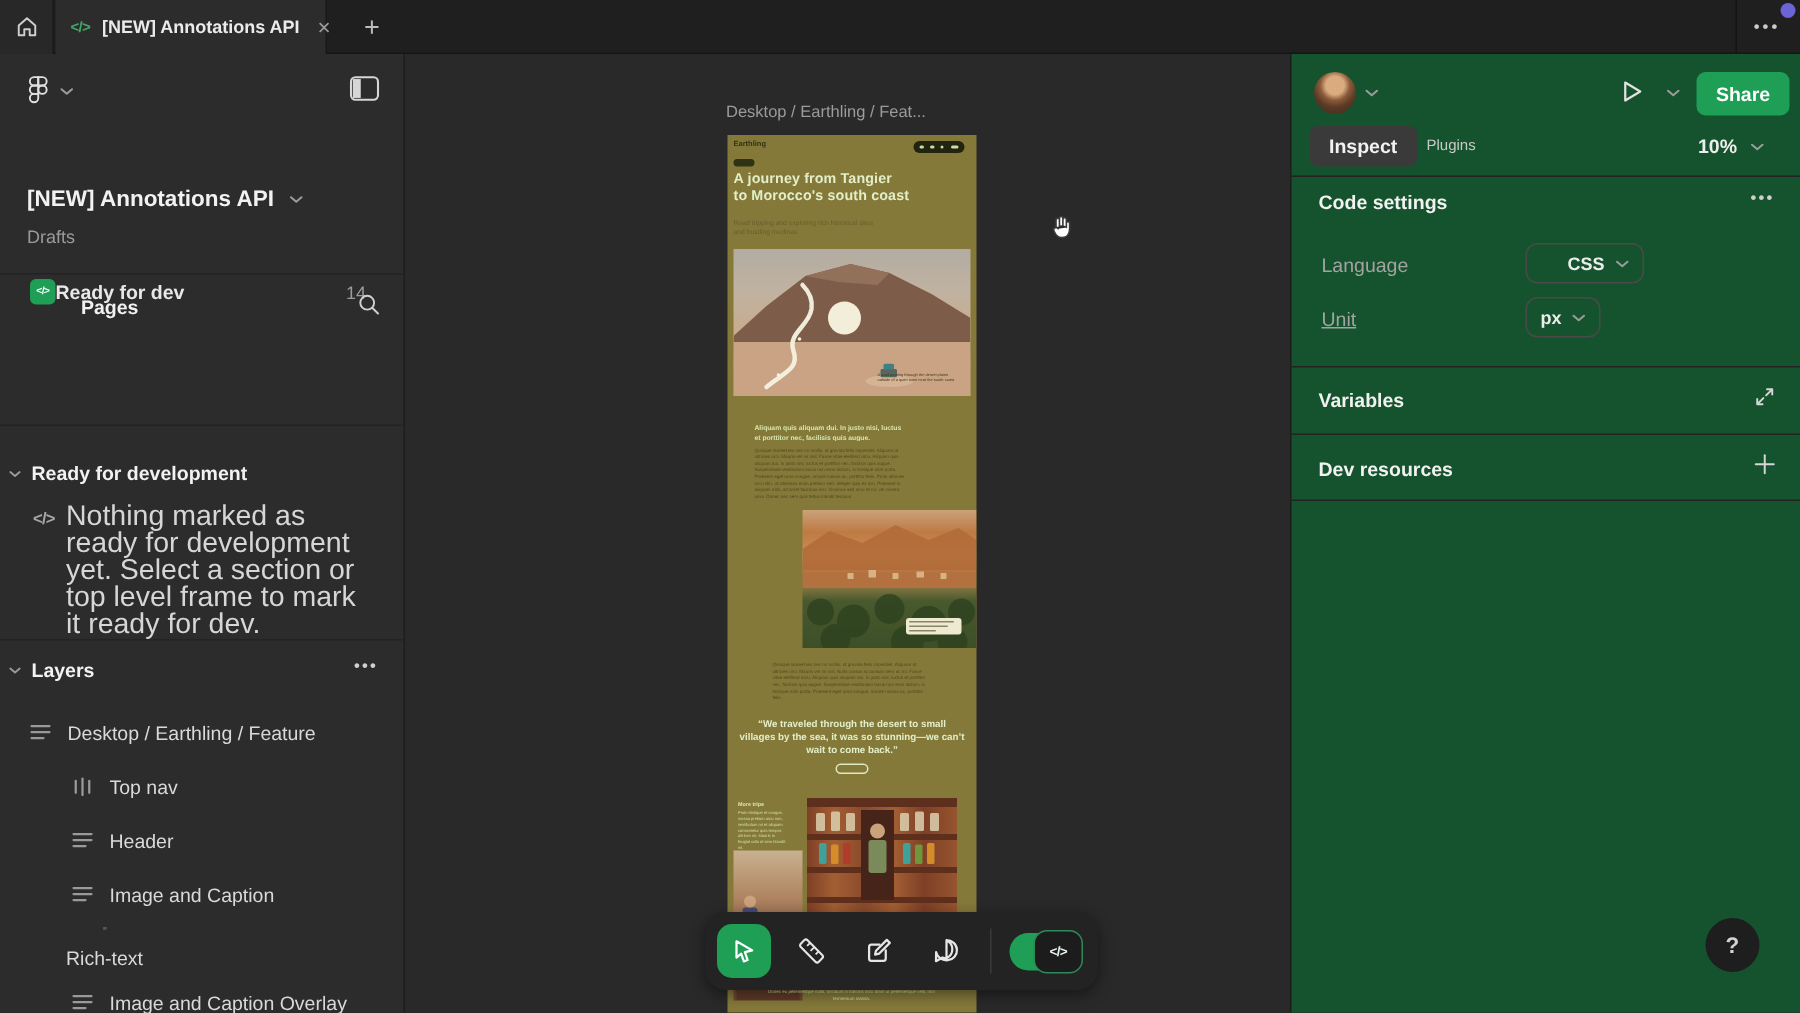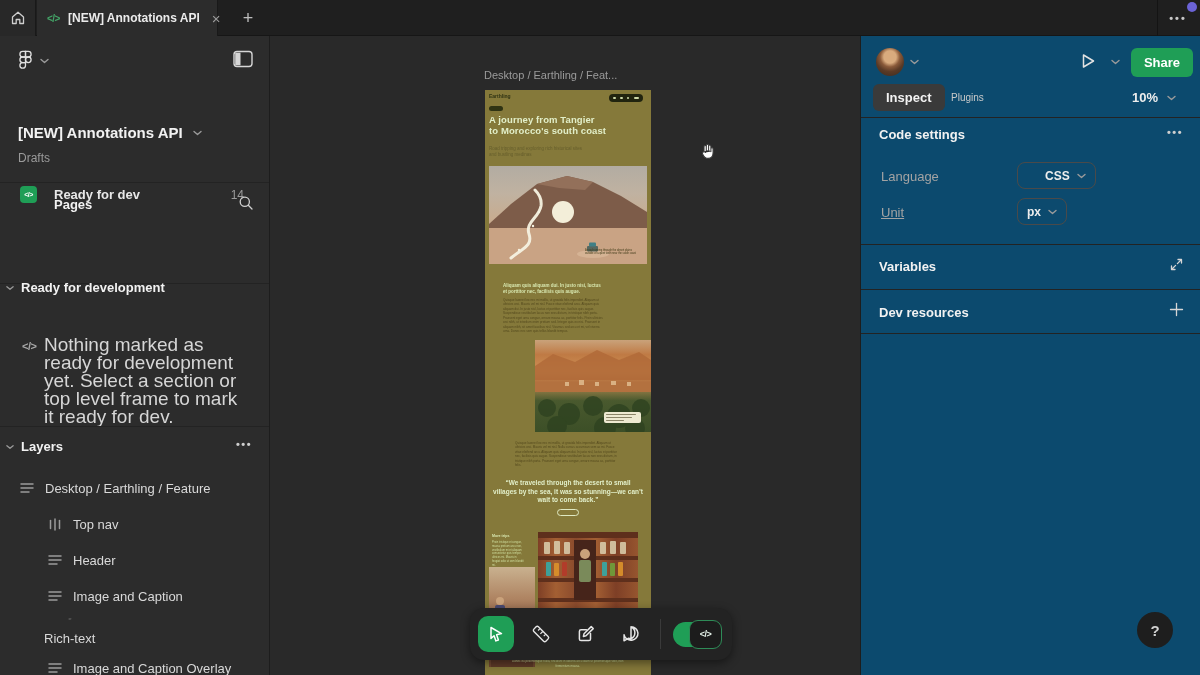--- a/index.html
+++ b/index.html
@@ -15,21 +15,21 @@
   .tab-code { color:#44a568; font-size:10px; font-weight:700; letter-spacing:-0.5px;}
   .tab-title { color:#ebebeb; font-size:12px; font-weight:700; white-space:nowrap;}
   .tab-close { color:#9c9c9c; font-size:15px; line-height:1; margin-left:4px; cursor:default;}
   .newtab { position:absolute; left:230px; top:0; width:36px; height:36px; color:#bdbdbd; font-size:18px; display:flex; align-items:center; justify-content:center;}
   .topbar-sep { position:absolute; left:1157px; top:0; width:1px; height:36px; background:#141414;}
   .overflow { position:absolute; left:1163px; top:0; width:30px; height:36px; color:#c9c9c9; font-size:11px; letter-spacing:2px; display:flex; align-items:center; justify-content:center; font-weight:700;}
   .notif-dot { position:absolute; right:3px; top:2px; width:10px; height:10px; border-radius:50%; background:#6b63d6;}
 
   
   .left-panel { position:absolute; left:0; top:36px; width:270px; height:639px; background:#2c2c2c; border-right:1px solid #1d1d1d; z-index:30;}
-  .right-panel { position:absolute; left:860px; top:36px; width:340px; height:639px; background:#0c4a6e; border-left:1px solid #1d1d1d; z-index:30;}
+  .right-panel { position:absolute; left:860px; top:36px; width:340px; height:639px; background:#14532d; border-left:1px solid #1d1d1d; z-index:30;}
   .divider { position:absolute; left:0; width:100%; height:1px; background:#232323;}
 
   .s13 { font-size:13px; color:#d9d9d9;}
   .bold { font-weight:700; color:#f2f2f2;}
   .muted { color:#9b9b9b;}
   .chev { stroke:#9b9b9b; fill:none; stroke-width:1.4; stroke-linecap:round; stroke-linejoin:round;}
 
   .page-pill { position:absolute; left:8px; top:195px; width:254px; height:28px; background:#3a3a3a; border-radius:6px; display:flex; align-items:center; padding:0 10px;}
   .code-badge { width:17px; height:17px; border-radius:4px; background:#1f9e56; color:#fff; font-size:7px; font-weight:700; display:flex; align-items:center; justify-content:center; letter-spacing:-0.5px;}
   .gray-code { color:#a8a8a8; font-size:11px; font-weight:700; letter-spacing:-0.5px;}
@@ -116,40 +116,40 @@
       <svg width="9" height="6" viewBox="0 0 9 6">
           <path class="chev" d="M1 1.5 L4.5 4.5 L8 1.5"></path>
         </svg>
     </div>
     <div class="abs s13 muted" style="left:18px; top:115px; font-size:12px;">Drafts</div>
 
     <div class="abs" style="left:0; top:108px; width:270px;"></div>
     <div class="abs" style="left:20px; top:114px;"></div>
 
     <div class="abs" style="left:0; top:109px; width:270px; height:36px;"></div>
-    <div class="abs" style="left:20px; top:150px; width:230px; display:flex; align-items:center; gap:17px;">
+    <div class="abs" style="left:20px; top:150px; width:230px; display:flex; align-items:center; gap:0;">
       <span class="code-badge">&lt;/&gt;</span>
       <span class="s13" style="font-weight:600; color:#e8e8e8;">Ready for dev</span>
       <span class="s13 muted" style="margin-left:auto; margin-right:6px; font-size:12px;">14</span>
     </div>
 
     <div class="divider" style="top:146px;"></div>
 
     <div class="abs s13 bold" style="left:18px; top:161px;padding-left:36px;">Pages</div>
     <div class="abs" style="left:238px; top:159px;">
       <svg width="16" height="16" viewBox="0 0 16 16">
         <circle cx="6.8" cy="6.8" r="4.6" fill="none" stroke="#d0d0d0" stroke-width="1.3"></circle>
         <line x1="10.3" y1="10.3" x2="14" y2="14" stroke="#d0d0d0" stroke-width="1.3" stroke-linecap="round"></line>
       </svg>
     </div>
 
 
     <div class="divider" style="top:247px;"></div>
 
-    <div class="abs" style="left:6px; top:244px; display:flex; align-items:center; gap:7px;">
+    <div class="abs" style="left:6px; top:272px; display:flex; align-items:center; gap:7px;">
       <svg width="8" height="6" viewBox="0 0 9 6">
           <path class="chev" d="M1 1.5 L4.5 4.5 L8 1.5"></path>
         </svg>
       <span class="s13 bold">Ready for development</span>
     </div>
 
     <div class="abs" style="left:22px; top:300px; width:16px;">
       <span class="gray-code"></span>
       <span class="gray-code">&lt;/&gt;</span>
     </div>

